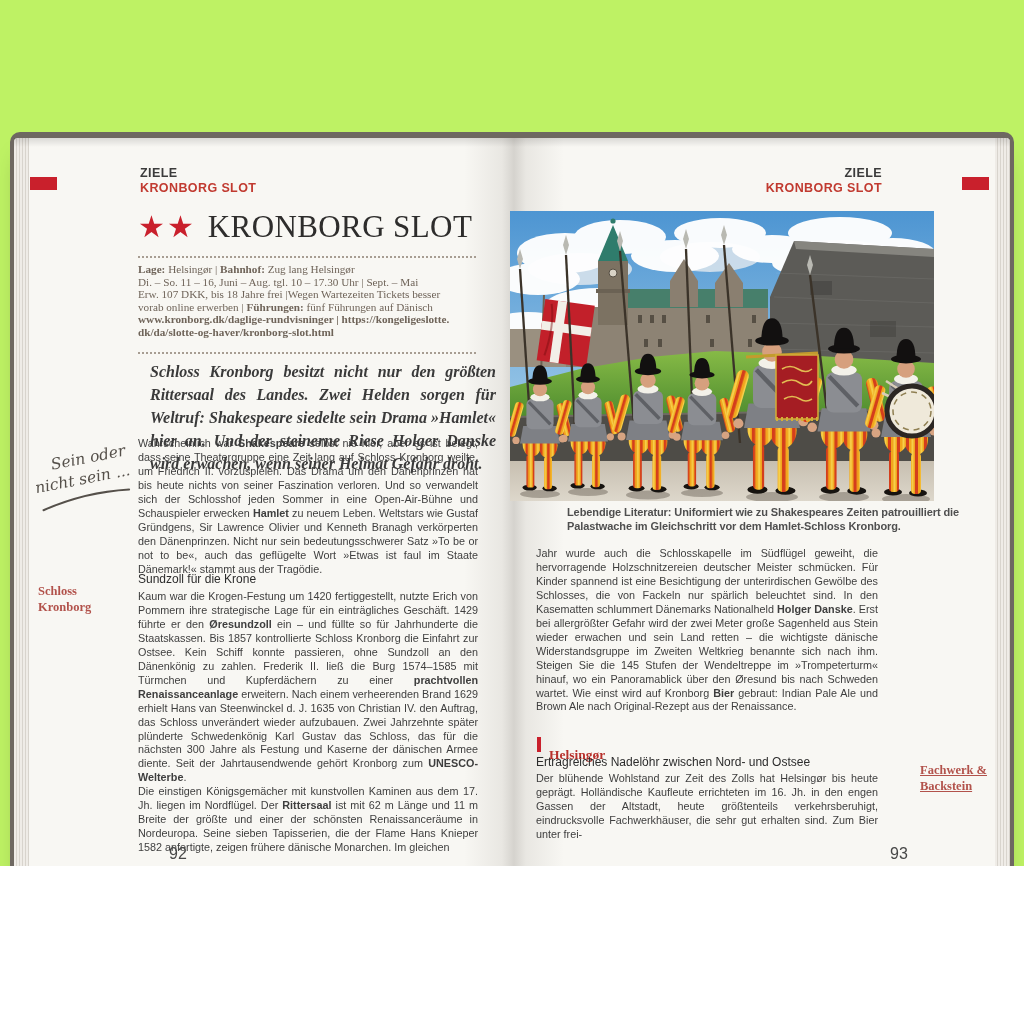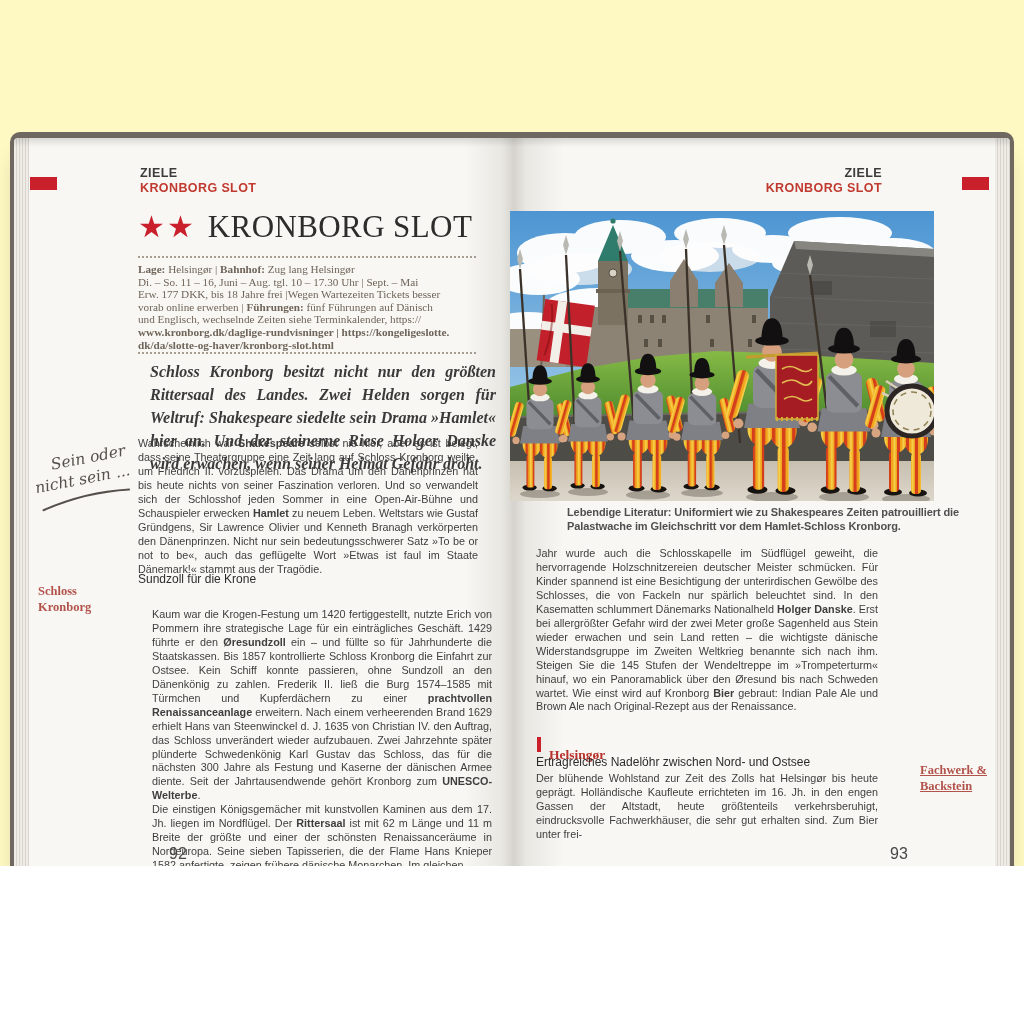--- a/index.html
+++ b/index.html
@@ -1,16 +1,16 @@
 <!DOCTYPE html>
 <html><head>
 <meta charset="utf-8">
 <style>
   html,body{margin:0;padding:0;background:#ffffff;}
-  .stage{position:relative;width:1024px;height:866px;background:#fef9c3;overflow:hidden;
+  .stage{position:relative;width:1024px;height:866px;background:#bef264;overflow:hidden;
          font-family:"Liberation Sans",sans-serif;}
   
   .cover{position:absolute;left:10px;top:132px;width:1004px;height:796px;background:#6e6861;
          border-radius:10px;box-shadow:0 16px 22px -10px rgba(0,0,0,.28);}
   .pages{position:absolute;left:14px;top:138px;width:996px;height:784px;background:#f8f7f3;border-radius:4px;}
   .stack-left{position:absolute;left:14px;top:138px;width:15px;height:784px;border-radius:4px 0 0 4px;
        background:repeating-linear-gradient(90deg,#efece7 0 2px,#d8d4cd 2px 3px);}
   .stack-right{position:absolute;left:995px;top:138px;width:15px;height:784px;border-radius:0 4px 4px 0;
        background:repeating-linear-gradient(90deg,#efece7 0 2px,#d8d4cd 2px 3px);}
   .stack-bottom{position:absolute;left:14px;top:900px;width:996px;height:22px;border-radius:0 0 4px 4px;
@@ -72,36 +72,35 @@
   <div class="abs title-row">
     <span class="stars">★★</span>
     <span class="article-title">KRONBORG SLOT</span>
   </div>
 
   <div class="rule" style="left:138px;top:256px;"></div>
 
   <div class="abs infobox">
     <div><span class="b">Lage:</span><span> Helsingør | </span><span class="b">Bahnhof:</span><span> Zug lang Helsingør</span></div>
     <div><span>Di. – So. 11 – 16, Juni – Aug. tgl. 10 – 17.30 Uhr | Sept. – Mai</span></div>
-    <div><span>Erw. 177 DKK, bis 18 Jahre frei |Wegen Wartezeiten Tickets besser</span></div>
+    <div><span>Erw. 107 DKK, bis 18 Jahre frei |Wegen Wartezeiten Tickets besser</span></div>
     <div><span>vorab online erwerben | </span><span class="b">Führungen:</span><span> fünf Führungen auf Dänisch</span></div>
-    <div><span>und Englisch, wechselnde Zeiten siehe Terminkalender, https://</span></div>
     <div><span class="b">www.kronborg.dk/daglige-rundvisninger | https://kongeligeslotte.</span></div>
     <div><span class="b">dk/da/slotte-og-haver/kronborg-slot.html</span></div>
   </div>
 
   <div class="rule" style="left:138px;top:352px;"></div>
 
   <div class="abs lead">Schloss Kronborg besitzt nicht nur den größten Rittersaal des Landes. Zwei Helden sorgen für Weltruf: Shakespeare siedelte sein Drama »Hamlet« hier an. Und der steinerne Riese Holger Danske wird erwachen, wenn seiner Heimat Gefahr droht.</div>
 
   <div class="abs para" style="left:138px;top:437px;width:340px;"><span>Wahrscheinlich war </span><span class="b">Shakespeare</span><span> selbst nie hier, aber es ist belegt, dass seine Theatergruppe eine Zeit lang auf Schloss Kronborg weilte, um Friedrich II. vorzuspielen. Das Drama um den Dänenprinzen hat bis heute nichts von seiner Faszination verloren. Und so verwandelt sich der Schlosshof jeden Sommer in eine Open-Air-Bühne und Schauspieler erwecken </span><span class="b">Hamlet</span><span> zu neuem Leben. Weltstars wie Gustaf Gründgens, Sir Lawrence Olivier und Kenneth Branagh verkörperten den Dänenprinzen. Nicht nur sein bedeutungsschwerer Satz »To be or not to be«, auch das geflügelte Wort »Etwas ist faul im Staate Dänemark!« stammt aus der Tragödie.</span></div>
 
   <div class="abs subhead" style="left:138px;top:572px;">Sundzoll für die Krone</div>
 
-  <div class="abs para" style="left:152px;top:590px;width:340px;margin-top:18px;">
+  <div class="abs para" style="left:138px;top:590px;width:340px;">
     <p><span>Kaum war die Krogen-Festung um 1420 fertiggestellt, nutzte Erich von Pommern ihre strategische Lage für ein einträgliches Geschäft. 1429 führte er den </span><span class="b">Øresundzoll</span><span> ein – und füllte so für Jahrhunderte die Staatskassen. Bis 1857 kontrollierte Schloss Kronborg die Einfahrt zur Ostsee. Kein Schiff konnte passieren, ohne Sundzoll an den Dänenkönig zu zahlen. Frederik II. ließ die Burg 1574–1585 mit Türmchen und Kupferdächern zu einer </span><span class="b">prachtvollen Renaissanceanlage</span><span> erweitern. Nach einem verheerenden Brand 1629 erhielt Hans van Steenwinckel d. J. 1635 von Christian IV. den Auftrag, das Schloss unverändert wieder aufzubauen. Zwei Jahrzehnte später plünderte Schwedenkönig Karl Gustav das Schloss, das für die nächsten 300 Jahre als Festung und Kaserne der dänischen Armee diente. Seit der Jahrtausendwende gehört Kronborg zum </span><span class="b">UNESCO-Welterbe</span><span>.</span></p>
     <p><span>Die einstigen Königsgemächer mit kunstvollen Kaminen aus dem 17. Jh. liegen im Nordflügel. Der </span><span class="b">Rittersaal</span><span> ist mit 62 m Länge und 11 m Breite der größte und einer der schönsten Renaissanceräume in Nordeuropa. Seine sieben Tapisserien, die der Flame Hans Knieper 1582 anfertigte, zeigen frühere dänische Monarchen. Im gleichen</span></p>
   </div>
 
   <div class="abs hand-note">
     <div class="l1">Sein oder</div>
     <div>nicht sein ...</div>
     <svg width="96" height="12" viewBox="0 0 96 12">
       <path d="M4,10 Q48,0 92,6" stroke="#55504a" stroke-width="2" fill="none" stroke-linecap="round"></path>
     </svg>

